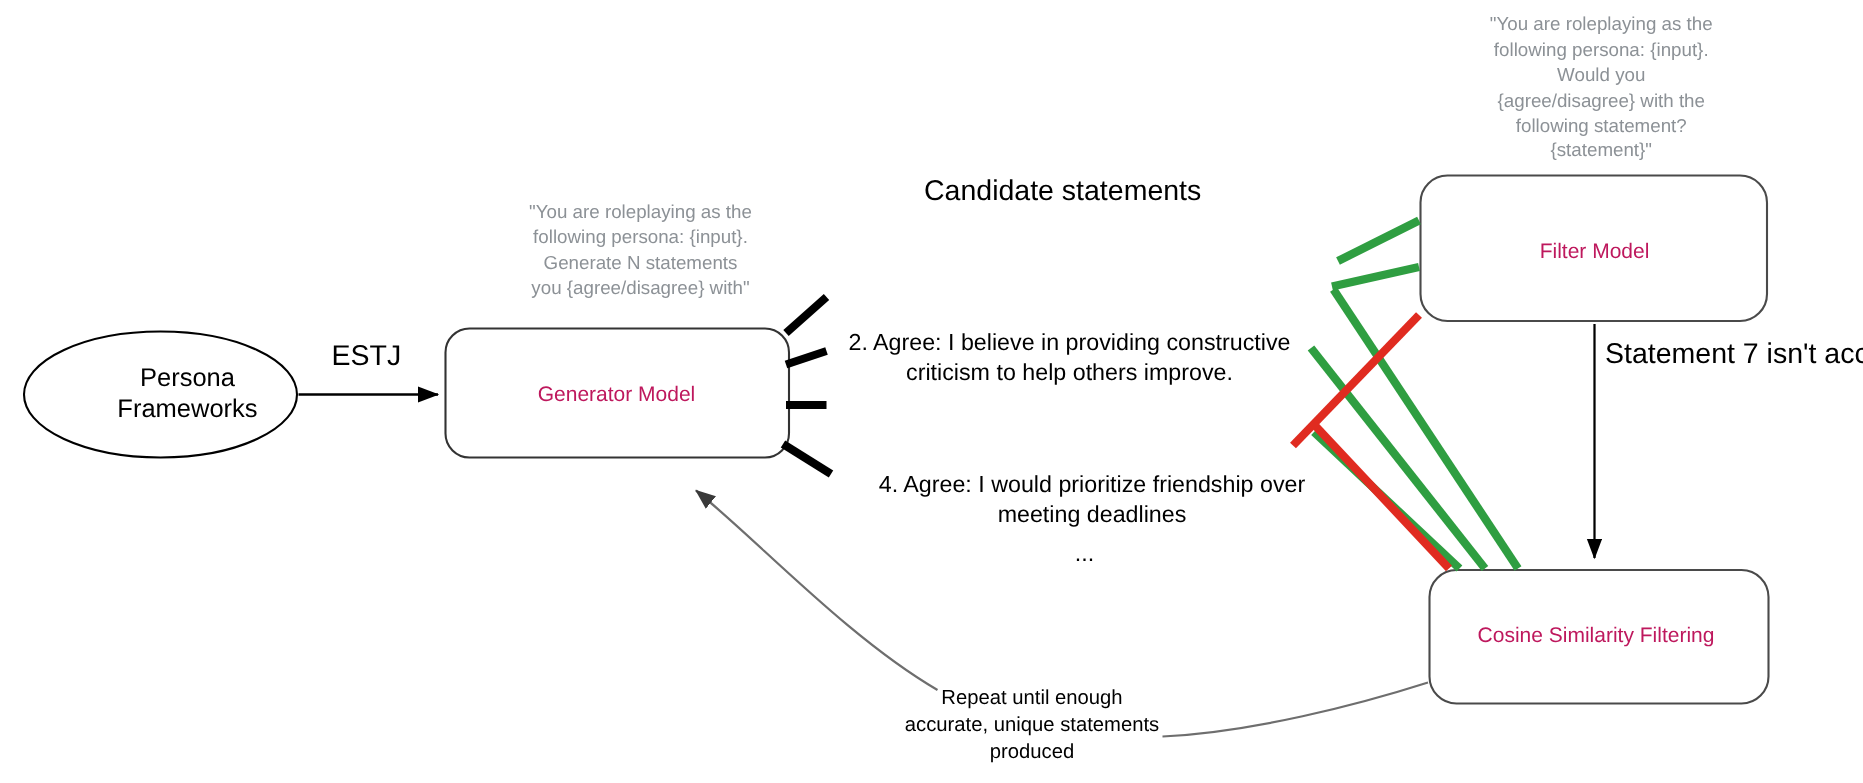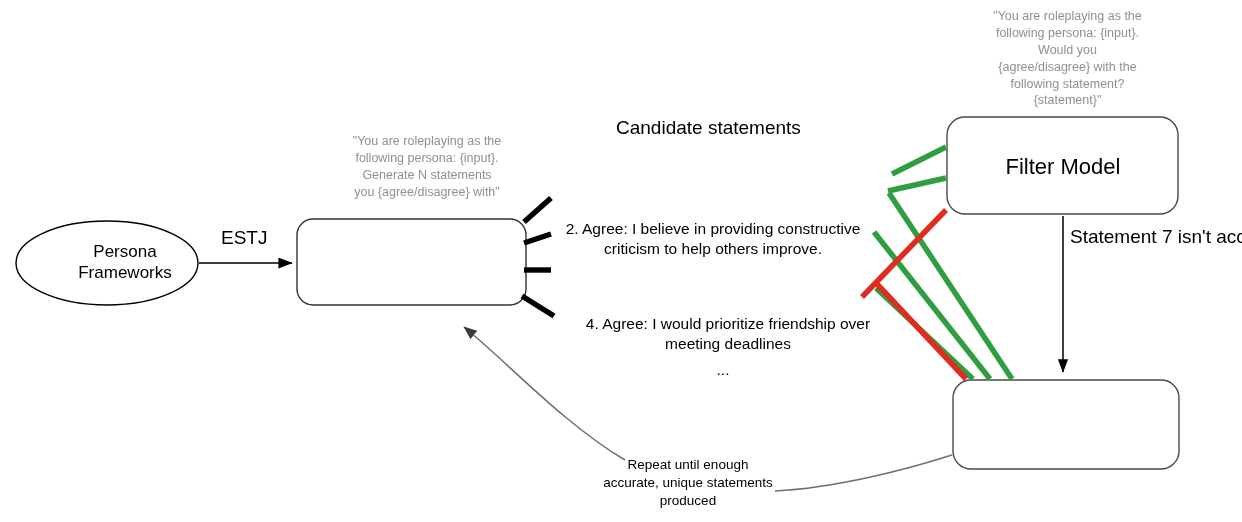--- a/index.html
+++ b/index.html
@@ -57,22 +57,22 @@
   .caption {
     position: absolute;
     color: #000000;
     font-size: 13.5px;
     text-align: center;
     line-height: 1.32;
     white-space: pre-line;
   }
   .box-title {
     position: absolute;
-    color: #000000;
-    font-size: 22px;
+    color: #be185d;
+    font-size: 14px;
     text-align: center;
     white-space: nowrap;
     transform: translate(-50%, -50%);
   }
   .ellipse-title {
     position: absolute;
     color: #000000;
     font-size: 17px;
     text-align: center;
     line-height: 1.22;
@@ -134,20 +134,21 @@
   <div class="ellipse-title" style="left:107px; top:263px; width:156px;padding-left:36px;">Persona
 Frameworks</div>
 
   <div class="edge-label" style="left:221px; top:227px;">ESTJ</div>
 
   <div class="prompt-text" style="left:327px; top:133px; width:200px;">"You are roleplaying as the
 following persona: {input}.
 Generate N statements
 you {agree/disagree} with"</div>
 
+  <div class="box-title" style="left:411px; top:262px; width:220px;">Generator Model</div>
 
   <div class="section-title" style="left:616px; top:117px; width:200px;">Candidate statements</div>
 
 
   <div class="statement" style="left:553px; top:219px; width:320px;">2. Agree: I believe in providing constructive
 criticism to help others improve.</div>
 
 
   <div class="statement" style="left:573px; top:314px; width:310px;">4. Agree: I would prioritize friendship over
 meeting deadlines</div>
@@ -158,19 +159,20 @@
 following persona: {input}.
 Would you
 {agree/disagree} with the
 following statement?
 {statement}"</div>
 
   <div class="box-title" style="left:1063px; top:167px; width:220px;">Filter Model</div>
 
   <div class="edge-label" style="left:1070px; top:226px;">Statement 7 isn't accurate</div>
 
+  <div class="box-title" style="left:1064px; top:423px; width:240px;">Cosine Similarity Filtering</div>
 
 
   <div class="caption" style="left:590px; top:456px; width:196px;">Repeat until enough
 accurate, unique statements
 produced</div>
 
 </div>
 
 </body></html>

